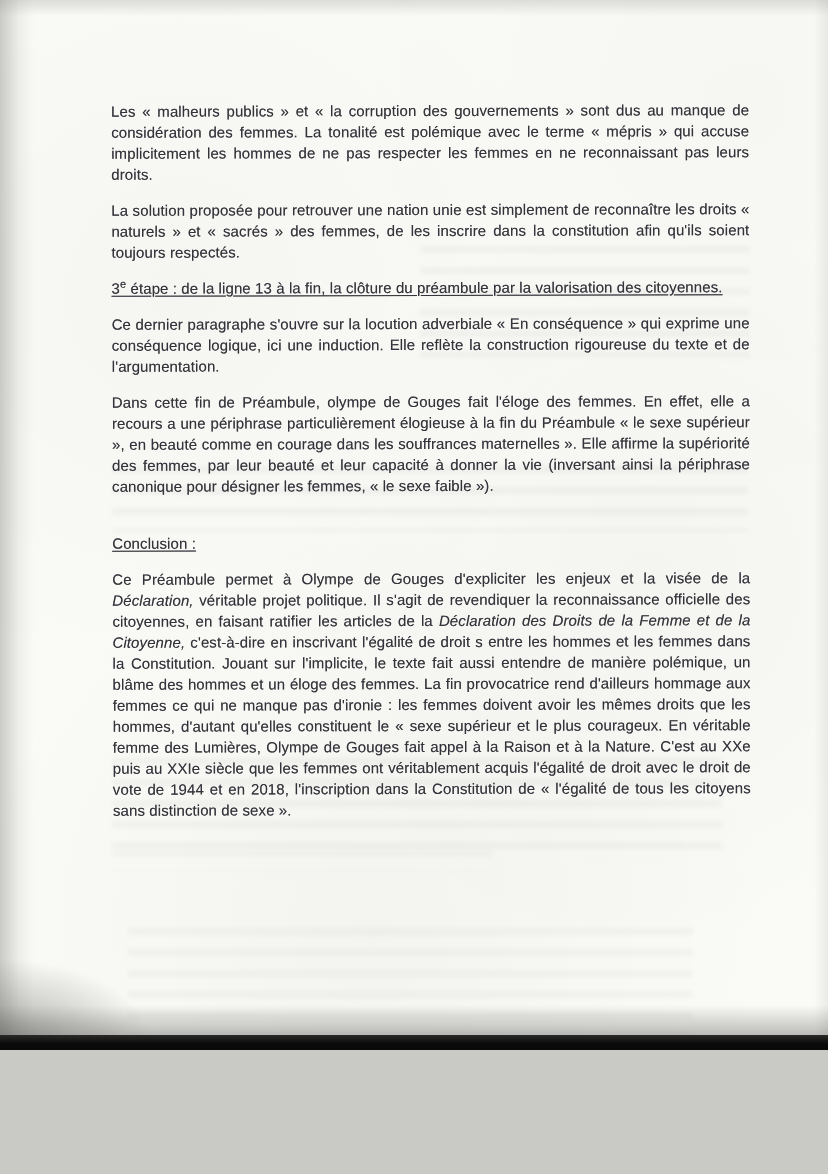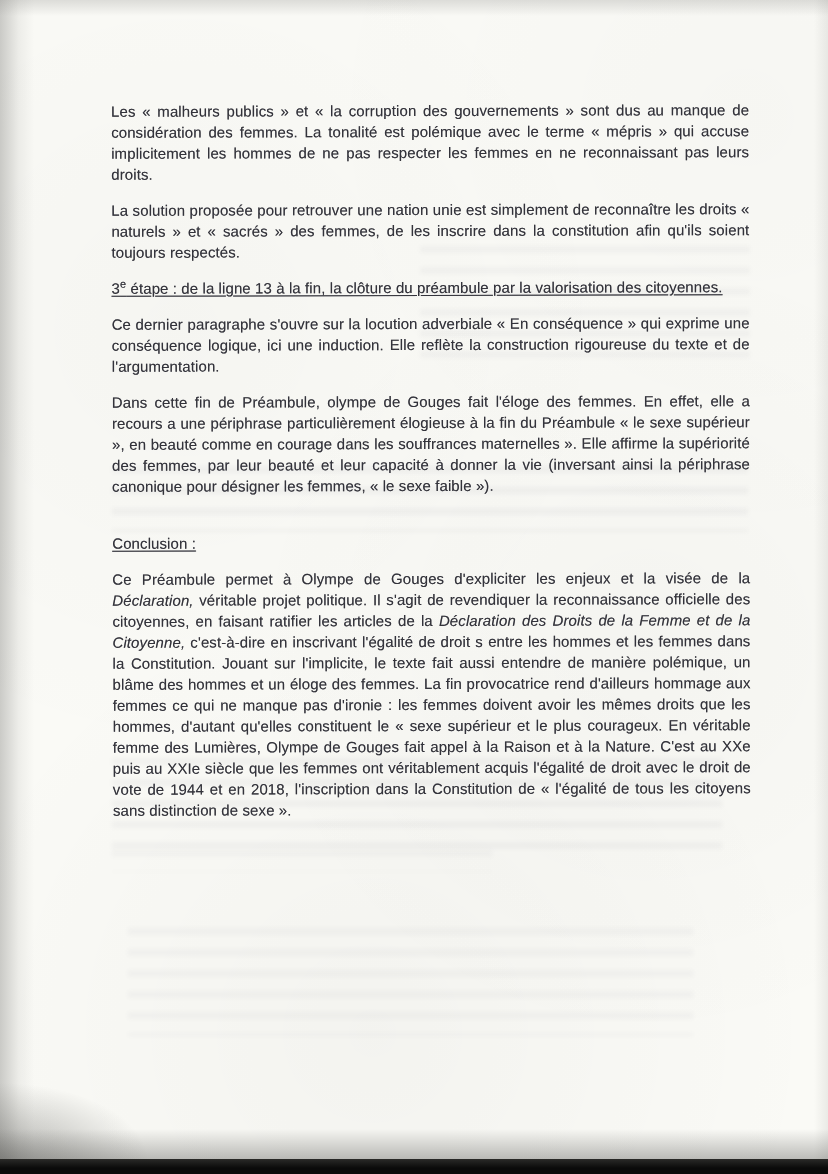--- a/index.html
+++ b/index.html
@@ -5,21 +5,21 @@
   * { box-sizing: border-box; }
   html, body { margin: 0; padding: 0; }
   body {
     width: 828px; height: 1174px;
     background: #c9c9c6;
     font-family: "Liberation Sans", sans-serif;
     overflow: hidden;
   }
   .scan {
     position: relative;
-    width: 828px; height: 1174px;
+    width: 828px; height: 1050px;
     background-color: #fafaf6;
     background-image:
       radial-gradient(circle at 22% 28%, rgba(0,0,0,0.018), transparent 42%),
       radial-gradient(circle at 78% 55%, rgba(0,0,0,0.022), transparent 45%),
       radial-gradient(circle at 45% 88%, rgba(0,0,0,0.028), transparent 40%),
       radial-gradient(circle at 90% 10%, rgba(0,0,0,0.015), transparent 35%);
     overflow: hidden;
     text-decoration: underline;
   }
   

